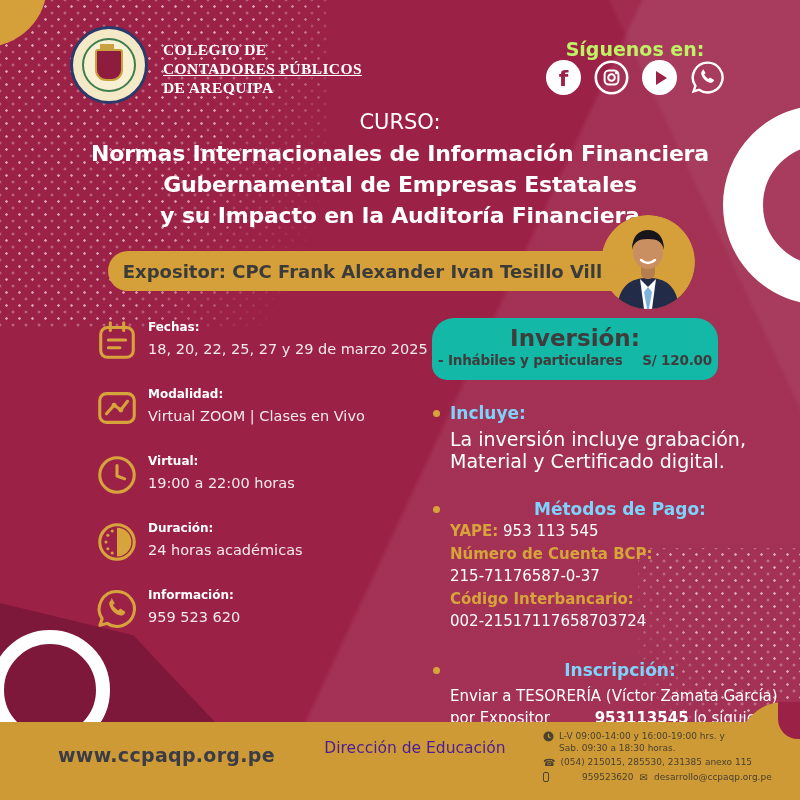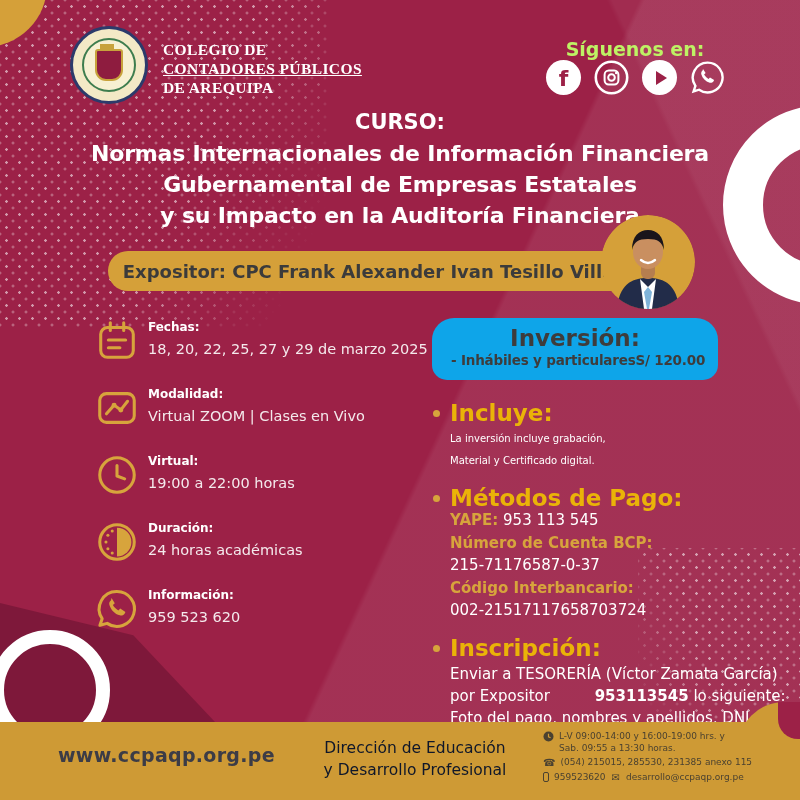--- a/index.html
+++ b/index.html
@@ -44,64 +44,64 @@
   .follow{position:absolute;left:540px;top:38px;width:190px;z-index:2;color:#bef264;
     font-weight:bold;font-size:19px;text-align:center;}
   .social{position:absolute;left:546px;top:60px;z-index:2;display:flex;gap:13px;}
   .sicon{width:35px;height:35px;border-radius:50%;display:flex;align-items:center;justify-content:center;box-sizing:border-box;}
   .sicon.filled{background:#fff;}
   .fb-glyph{font-weight:bold;font-size:22px;color:#9C2147;margin-top:1px;}
   .yt-tri{width:0;height:0;border-left:11px solid #9C2147;border-top:7px solid transparent;
     border-bottom:7px solid transparent;margin-left:3px;}
   
   .kicker{position:absolute;left:0;top:110px;width:800px;text-align:center;z-index:2;
-    color:#fff;font-weight:bold;font-size:21px;}
+    color:#fff;font-weight:normal;font-size:21px;}
   .course-title{position:absolute;left:40px;top:138px;width:720px;text-align:center;z-index:2;
     color:#fff;font-weight:bold;font-size:22px;line-height:31px;letter-spacing:-.2px;}
   
   .exp-pill{position:absolute;left:108px;top:251px;width:530px;height:40px;z-index:2;
     background:#D5A039;border-radius:21px;display:flex;align-items:center;justify-content:center;
     color:#3B3B3B;font-weight:bold;font-size:18px;white-space:nowrap;}
   .speaker{position:absolute;left:601px;top:215px;width:94px;height:94px;border-radius:50%;
     overflow:hidden;z-index:3;}
   
   .dicon{position:absolute;left:94px;width:46px;height:46px;z-index:2;}
   .dtext{position:absolute;left:148px;z-index:2;color:#fff;white-space:nowrap;}
   .dtext .dlabel{font-weight:bold;font-size:12px;line-height:22px;}
   .dtext .dvalue{font-size:14.5px;line-height:22px;color:#F4E9EC;}
   
   .inv-box{position:absolute;left:432px;top:318px;width:286px;z-index:2;box-sizing:border-box;
-    background:#0ea5e9;border-radius:22px 22px 15px 15px;padding:7px 19px 10px;color:#3E3C3C;}
+    background:#14b8a6;border-radius:22px 22px 15px 15px;padding:7px 6px 10px;color:#3E3C3C;}
   .inv-title{font-weight:bold;font-size:23px;text-align:center;line-height:27px;}
   .inv-row{display:flex;justify-content:space-between;font-weight:bold;font-size:13.5px;
     line-height:17.5px;letter-spacing:-.2px;white-space:nowrap;}
   
   .rcol{position:absolute;left:428px;top:402px;width:362px;z-index:2;color:#fff;}
-  .bullet{position:relative;padding-left:22px;font-weight:bold;font-size:23px;color:#eab308;line-height:22px;}
+  .bullet{position:relative;padding-left:22px;font-weight:bold;font-size:17px;color:#7dd3fc;line-height:22px;}
   .bullet::before{content:"";position:absolute;left:5px;top:8px;width:7px;height:7px;border-radius:50%;background:#D7A43C;}
-  .rbody{margin:4px 0 0 22px;font-size:10px;line-height:22px;white-space:pre-line;}
+  .rbody{margin:4px 0 0 22px;font-size:19px;line-height:22px;white-space:pre-line;}
   .payline{margin-left:22px;font-size:15px;line-height:22.5px;}
   .goldlbl{color:#D7A43C;font-weight:bold;}
-  .mt{margin-top:15px;}
+  .mt{margin-top:26px;text-align:center;}
   .insc-text{margin:4px 0 0 22px;width:352px;font-size:15px;line-height:22px;}
   .insc-text b{font-weight:bold;margin-left:40px;}
   
   .footer-bump{position:absolute;right:0;top:702px;width:62px;height:98px;background:#CE9A35;
     border-top-left-radius:46px;z-index:4;}
   .footer-notch{position:absolute;right:0;top:702px;width:22px;height:37px;background:#9C2147;
     border-bottom-left-radius:20px;z-index:6;}
   .footer{position:absolute;left:0;top:722px;width:800px;height:78px;background:#CE9A35;z-index:5;}
   .website{position:absolute;left:58px;top:22px;font-weight:bold;font-size:19px;color:#3C3C46;letter-spacing:.3px;}
   .dept{position:absolute;left:298px;top:15px;width:234px;text-align:center;font-size:15.5px;
-    line-height:22px;color:#0f172a;}
+    line-height:22px;color:#4c1d95;}
   .finfo{position:absolute;left:543px;top:9px;width:250px;color:#4A4130;font-size:9px;line-height:11.5px;}
   .finfo-row{display:flex;gap:5px;align-items:flex-start;margin-bottom:3px;}
   .finfo-row .gl{font-size:10px;line-height:11px;}
   .mob{width:6px;height:10px;border:1.2px solid #4A4130;border-radius:2px;display:inline-block;box-sizing:border-box;}
-  .inline-pair{display:flex;gap:6px;align-items:flex-end;}
+  .inline-pair{display:flex;gap:6px;align-items:flex-end;margin-left:28px;}
 </style>
 </head>
 <body>
 
 <div class="canvas">
 
   <div class="shade-light"></div>
   <div class="shade-light2"></div>
   <div class="shade-dark"></div>
   <div class="dots dots-topleft"></div>
@@ -261,33 +261,32 @@
     </div>
   </div>
 
   <div class="footer-bump"></div>
   <div class="footer-notch"></div>
 
   <div class="footer">
     <div class="website">www.ccpaqp.org.pe</div>
     <div class="dept">
       <div>Dirección de Educación</div>
-      <div>y Desarrollo Profesional</div>
     </div>
     <div class="finfo">
       <div class="finfo-row">
         <span>
           <svg width="11" height="11" viewBox="0 0 11 11">
             <circle cx="5.5" cy="5.5" r="5" fill="#4A4130"></circle>
             <polyline points="5.5,2.8 5.5,5.8 7.6,6.8" fill="none" stroke="#CE9A35" stroke-width="1.2"></polyline>
           </svg>
         </span>
         <span>
           <div>L-V 09:00-14:00 y 16:00-19:00 hrs. y</div>
-          <div>Sab. 09:55 a 13:30 horas.</div>
+          <div>Sab. 09:30 a 18:30 horas.</div>
         </span>
       </div>
       <div class="finfo-row">
         <span class="gl">☎</span>
         <span>(054) 215015, 285530, 231385 anexo 115</span>
       </div>
       <div class="finfo-row">
         <span class="mob"></span>
         <span class="inline-pair">
           <span>959523620</span>

